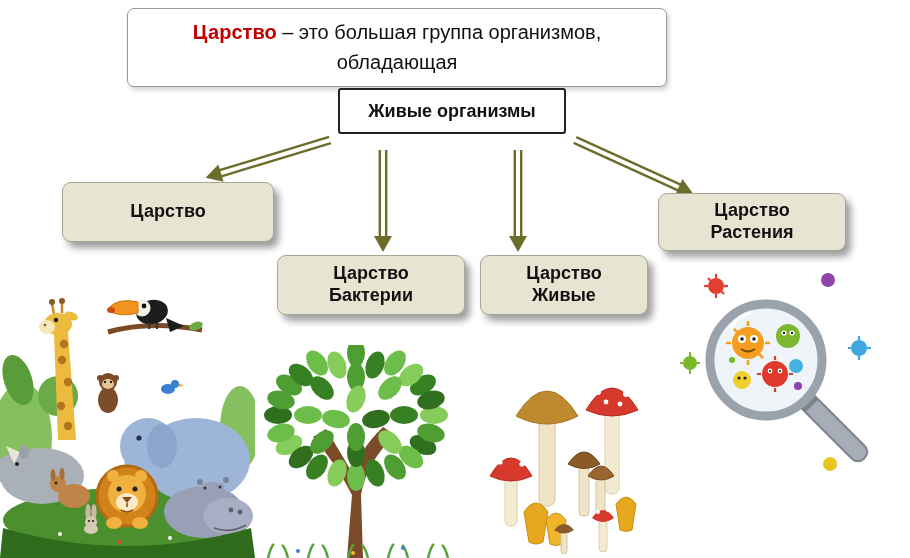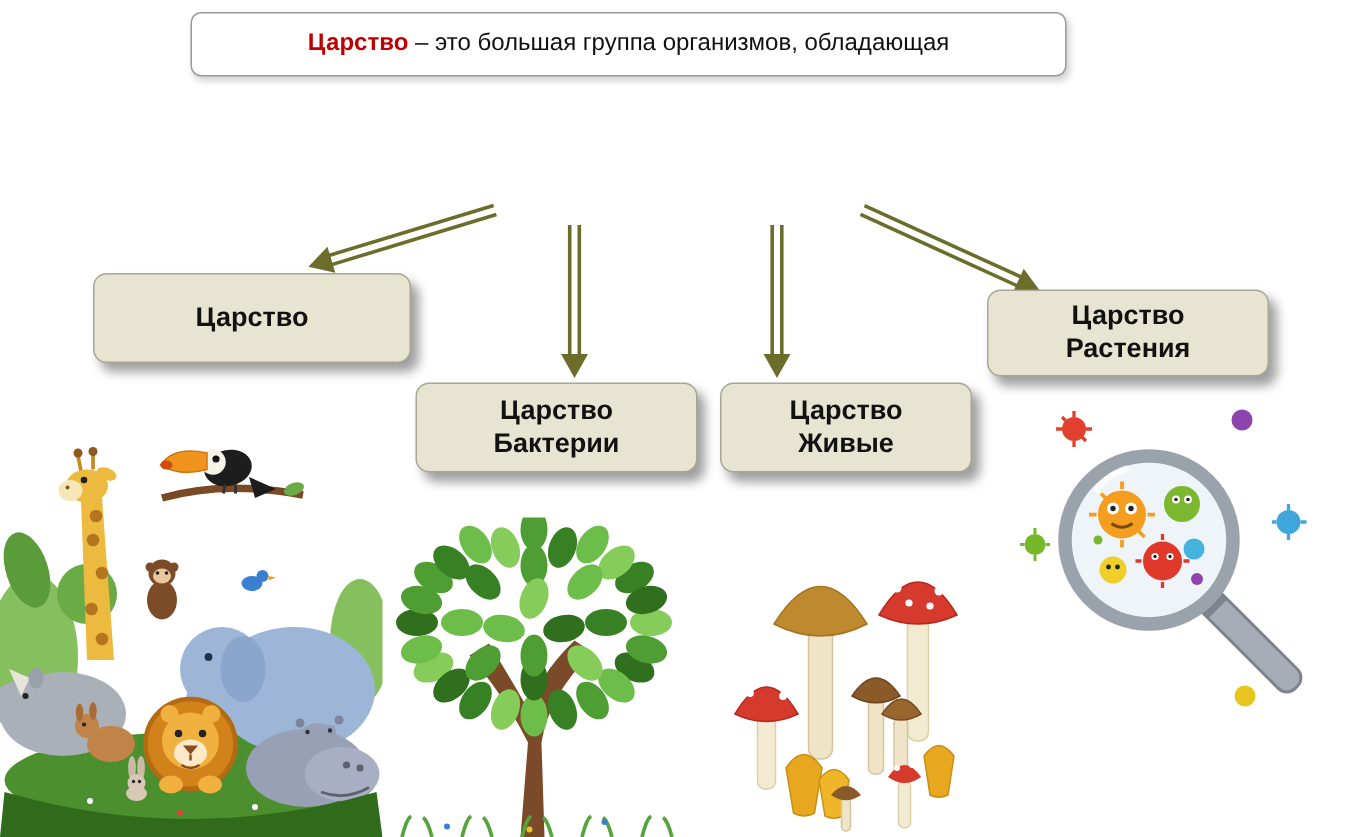--- a/index.html
+++ b/index.html
@@ -2,23 +2,23 @@
 <html lang="ru"><head>
 <meta charset="utf-8">
 <style>
   html,body{margin:0;padding:0;background:#fff;}
   .stage{
     position:relative;width:910px;height:558px;background:#fff;overflow:hidden;
     font-family:"Liberation Sans",sans-serif;color:#111;
   }
   
   .def-box{
-    position:absolute;left:127px;top:8px;width:584px;box-sizing:border-box;
+    position:absolute;left:127px;top:8px;width:540px;box-sizing:border-box;
     background:#fff;border:1px solid #9a9a9a;border-radius:7px;
-    padding:8px 10px 9px;text-align:center;font-size:16px;line-height:1.5;
+    padding:8px 10px 9px;text-align:center;font-size:20px;line-height:1.5;
     box-shadow:2px 3px 5px rgba(0,0,0,.18);
   }
   .def-term{font-weight:bold;color:#c00000;}
   
   .root-box{
     position:absolute;left:338px;top:88px;width:228px;height:46px;box-sizing:border-box;
     background:#fff;border:2px solid #222;border-radius:3px;
     display:flex;align-items:center;justify-content:center;
     font-size:18px;font-weight:bold;z-index:3;
   }
@@ -47,20 +47,23 @@
 <body>
 
 <div class="stage">
 
   <div class="def-box">
     <span class="def-term">Царство</span>
     <span>– это большая группа организмов, обладающая</span>
     <br>
   </div>
 
+  <div class="root-box">
+    <span>Живые организмы</span>
+  </div>
 
   <svg class="arrows" viewBox="0 0 910 300" xmlns="http://www.w3.org/2000/svg">
     <g transform="translate(330,140) rotate(163.1)" stroke="#6c6c2b" stroke-width="2.4">
       <line x1="0" y1="-3.2" x2="117" y2="-3.2"></line>
         <line x1="0" y1="3.2" x2="117" y2="3.2"></line>
       <polygon points="114,-9 130,0 114,9" fill="#6c6c2b" stroke="none"></polygon>
     </g>
     <g transform="translate(383,150) rotate(90)" stroke="#6c6c2b" stroke-width="2.4">
       <line x1="0" y1="-3.2" x2="89" y2="-3.2"></line>
         <line x1="0" y1="3.2" x2="89" y2="3.2"></line>

